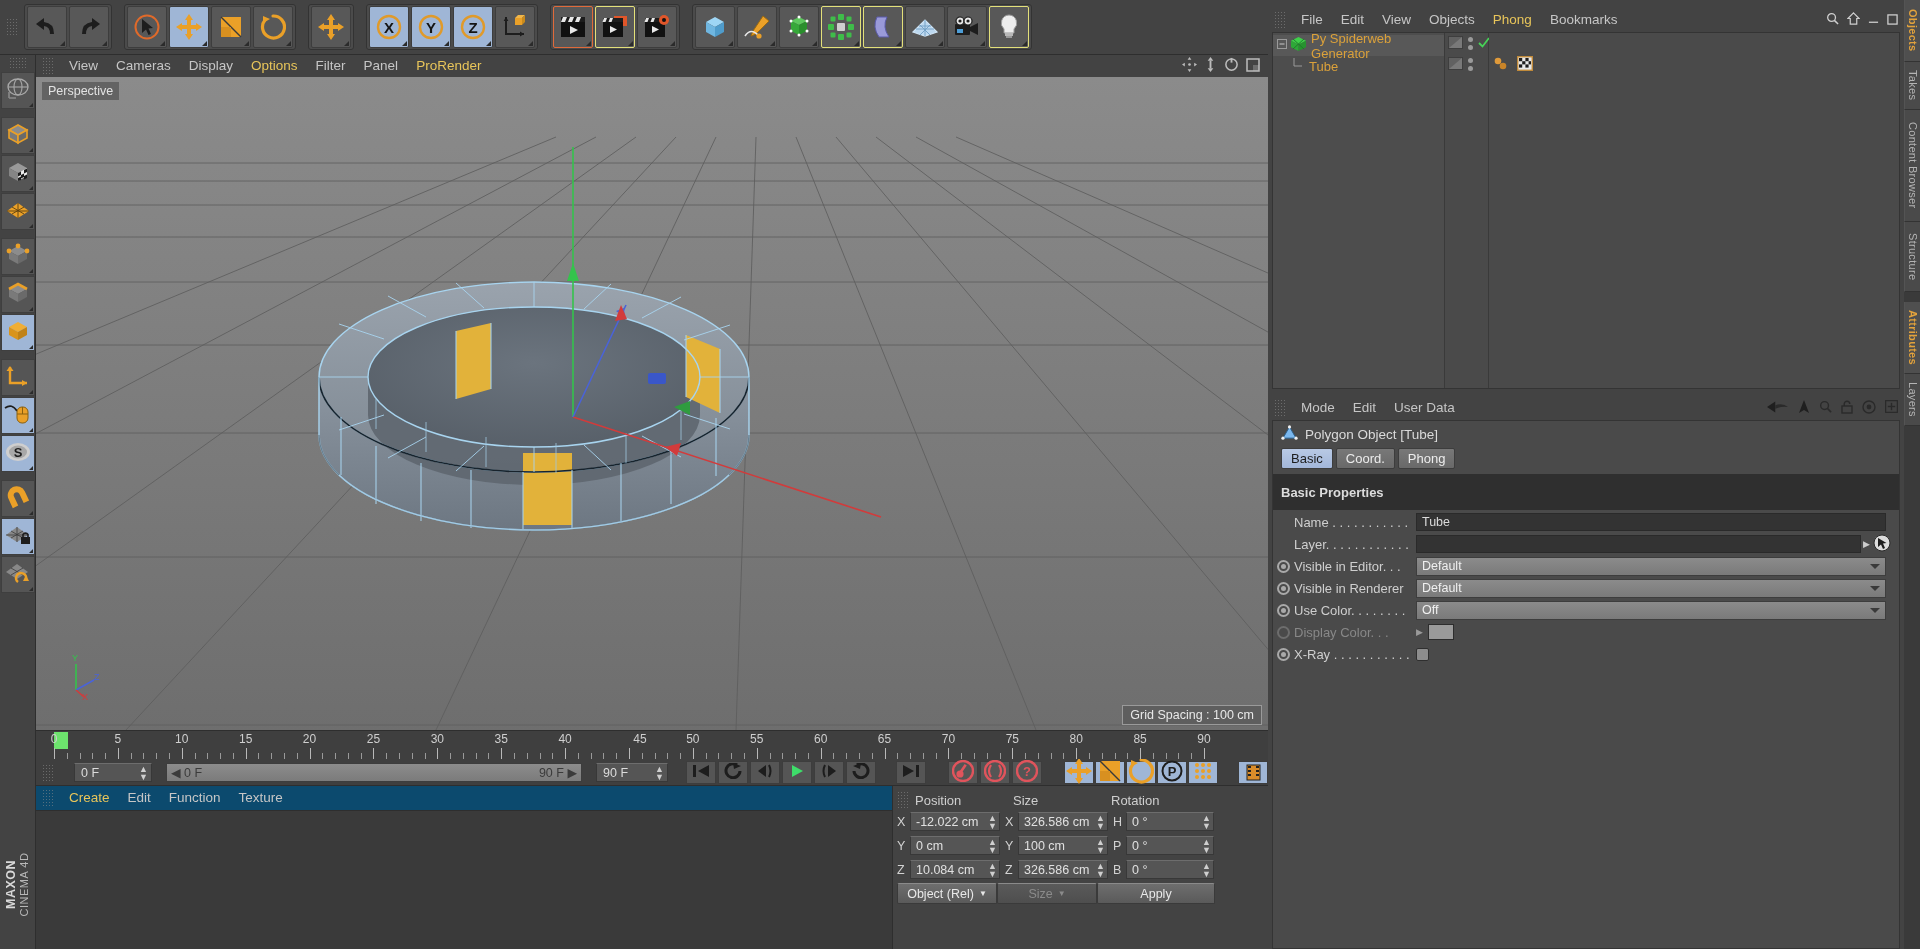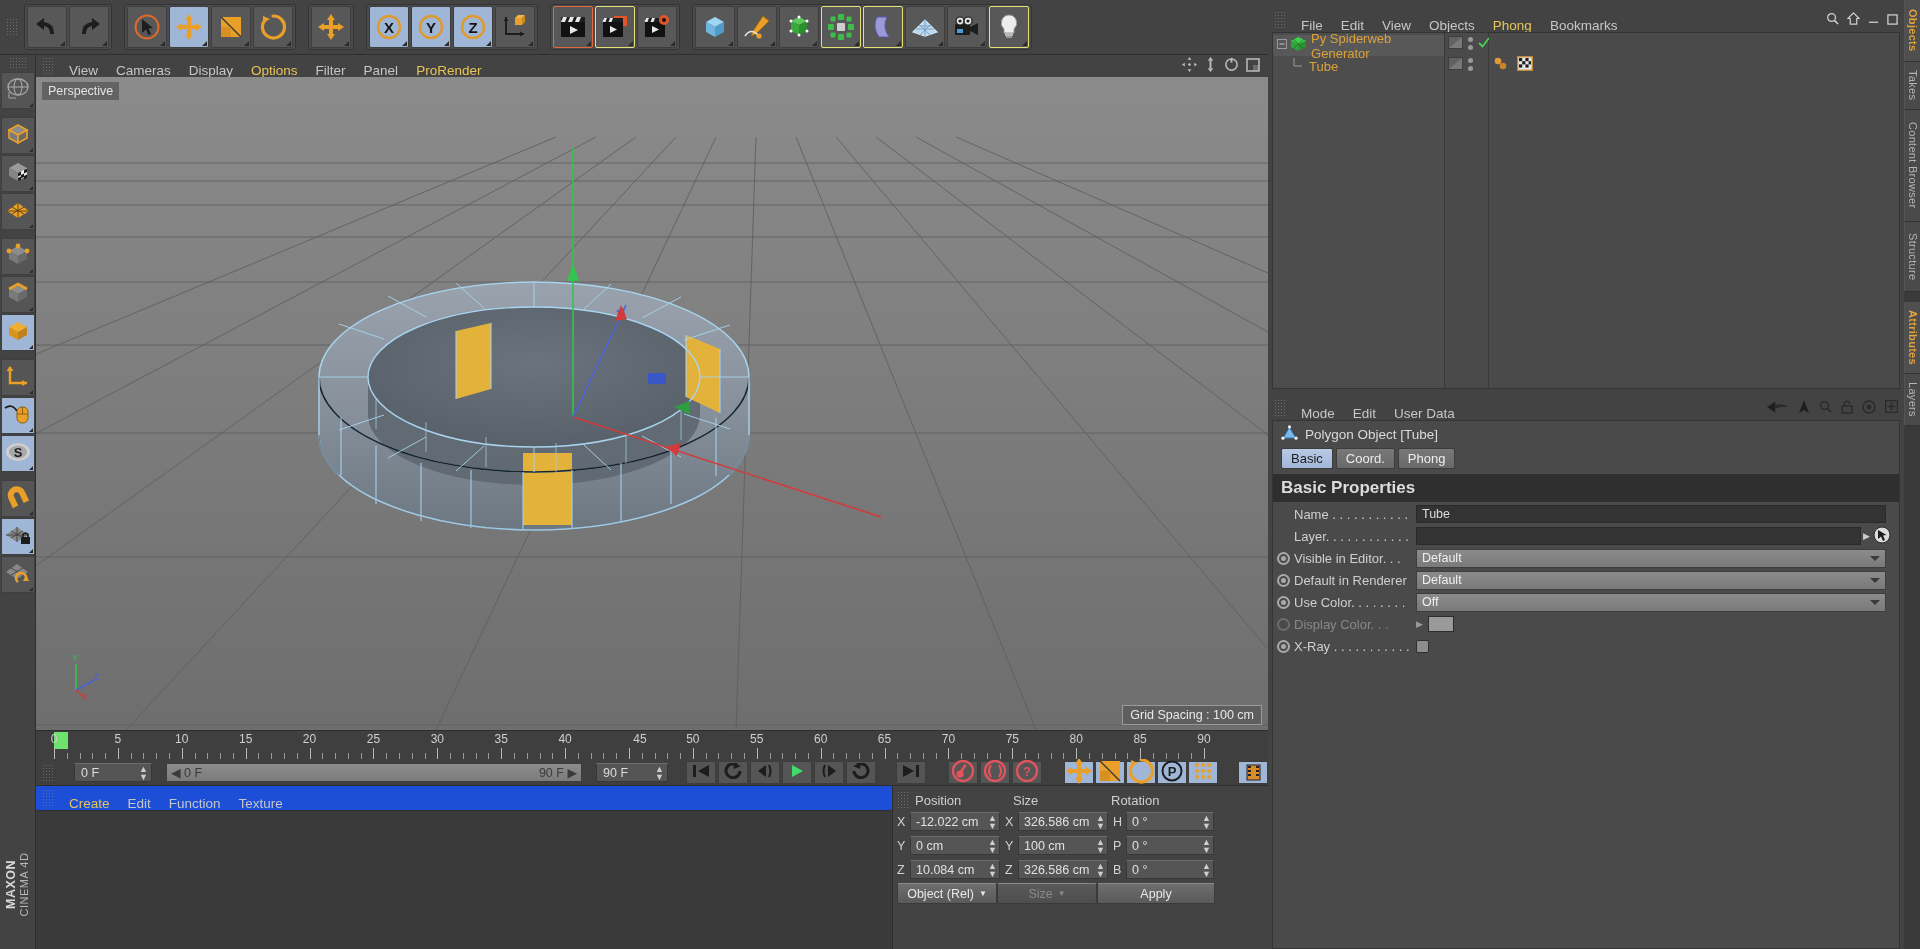--- a/index.html
+++ b/index.html
@@ -13,21 +13,21 @@
   .app{position:relative;width:1920px;height:949px;}
 
   
   .grip{
     width:12px;height:18px;flex:0 0 12px;margin-right:6px;
     background-image:
       radial-gradient(circle, #8d8d8d 0.8px, transparent 1px);
     background-size:3px 3px;
     opacity:.55;
   }
-  .menu{display:flex;align-items:flex-end;height:100%;}
+  .menu{display:flex;align-items:center;height:100%;}
   .menu .mi{padding:0 9px;line-height:1;color:#c6c6c6;font-size:13.5px;white-space:nowrap;cursor:default;}
   .menu .mi.hl{color:#e8c55a;}
 
   
   .topbar{
     position:absolute;left:0;top:0;width:1920px;height:55px;
     background:#434343;display:flex;align-items:center;padding-left:6px;
     border-bottom:1px solid #2e2e2e;
   }
   .tgroup{display:flex;align-items:center;background:#4b4b4b;
@@ -116,21 +116,21 @@
   }
   .pbtn{
     width:30px;height:23px;display:flex;align-items:center;justify-content:center;
     background:#555;border:1px solid #3d3d3d;cursor:pointer;
   }
   .pbtn.on{background:#9fb6d6;}
 
   
   .matman{
     position:absolute;left:36px;top:785px;width:856px;height:132px;
-    background:#1d4ed8;border-top:1px solid #2e2e2e;
+    background:#0c4a6e;border-top:1px solid #2e2e2e;
   }
   .matmenu{height:24px;display:flex;align-items:center;padding-left:6px;}
   .matbody{position:absolute;left:0;top:24px;right:0;bottom:0;background:#3a3a3a;border-top:1px solid #2e2e2e;}
 
   
   .coords{
     position:absolute;left:892px;top:785px;width:376px;height:164px;
     background:#434343;border-left:1px solid #2e2e2e;border-top:1px solid #2e2e2e;
     padding:3px 4px;
   }
@@ -171,22 +171,22 @@
   .attrtools{position:absolute;right:6px;top:0;height:24px;display:flex;align-items:center;gap:9px;}
   .attrbody{position:absolute;left:4px;top:24px;width:628px;bottom:0;background:#4a4a4a;border:1px solid #343434;}
   .objtitle{display:flex;align-items:center;height:26px;padding-left:8px;gap:7px;font-size:13.5px;color:#dadada;}
   .tabs{display:flex;gap:3px;padding:0 0 0 8px;height:23px;align-items:center;}
   .tab{
     padding:2px 9px;font-size:13px;background:linear-gradient(#787878,#696969);
     border:1px solid #3d3d3d;border-radius:2px;color:#ececec;cursor:pointer;
   }
   .tab.on{background:linear-gradient(#b8c9e4,#a3b7da);color:#1d1d1d;}
   .secthead{
-    margin-top:4px;height:28px;background:#2f2f2f;display:flex;align-items:center;
-    padding-left:8px;font-size:17px;font-weight:bold;color:#dcdcdc;
+    margin-top:4px;height:36px;background:#2f2f2f;display:flex;align-items:center;
+    padding-left:8px;font-size:13px;font-weight:bold;color:#dcdcdc;
   }
   .prow{display:flex;align-items:center;height:20px;margin-top:2px;padding-left:4px;}
   .radio{
     width:13px;height:13px;border-radius:50%;border:2px solid #a9a9a9;margin-right:4px;
     display:flex;align-items:center;justify-content:center;flex:0 0 13px;
   }
   .radio i{width:5px;height:5px;border-radius:50%;background:#a9a9a9;display:block;}
   .radio.dim{border-color:#6d6d6d;}
   .radio.dim i{background:transparent;}
   .plab{width:122px;font-size:13px;color:#cfcfcf;white-space:nowrap;overflow:hidden;}
@@ -1404,21 +1404,21 @@
               <span class="radio">
                 <i></i>
               </span>
               <span class="plab">Visible in Editor. . .</span>
               <div class="pdrop">Default<span class="arw"></span></div>
             </div>
             <div class="prow">
               <span class="radio">
                 <i></i>
               </span>
-              <span class="plab">Default in Renderer</span>
+              <span class="plab">Visible in Renderer</span>
               <div class="pdrop">Default<span class="arw"></span></div>
             </div>
             <div class="prow">
               <span class="radio">
                 <i></i>
               </span>
               <span class="plab">Use Color. . . . . . . .</span>
               <div class="pdrop">Off<span class="arw"></span></div>
             </div>
             <div class="prow">

